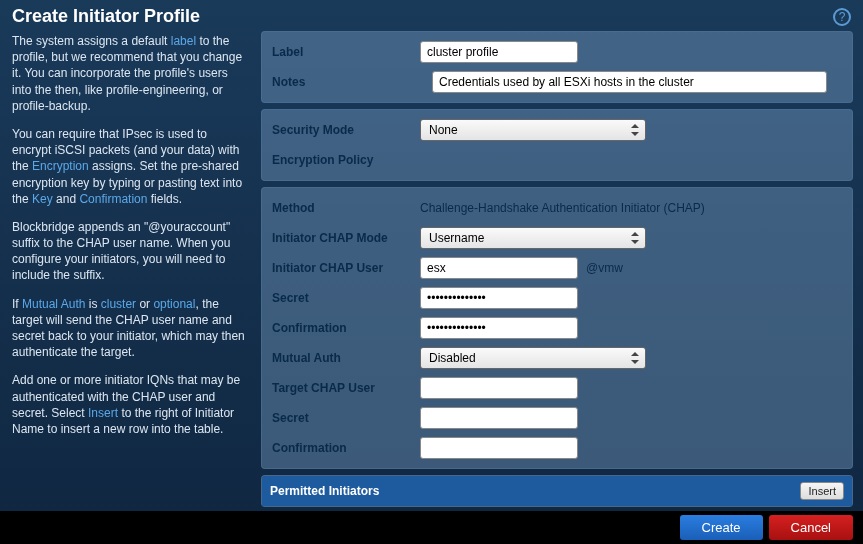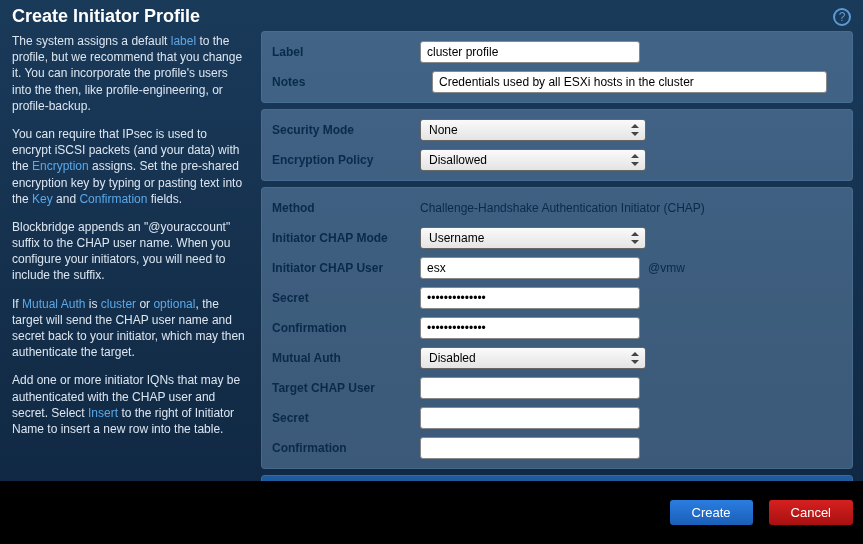--- a/index.html
+++ b/index.html
@@ -85,21 +85,21 @@
   font-weight: bold;
   font-size: 12px;
   flex-shrink: 0;
 }
 .row-value { flex: 1; display: flex; align-items: center; gap: 4px; }
 input[type="text"], input[type="password"] {
   border: 1px solid #888;
   border-radius: 3px;
   padding: 3px 6px;
   font-size: 12px;
-  width: 220px;
+  width: 158px;
   background: #fff;
   height: 22px;
 }
 input.wide { width: 395px; margin-left: 12px; }
 .select {
   border: 1px solid #666;
   border-radius: 3px;
   padding: 3px 22px 3px 8px;
   font-size: 12px;
   background: linear-gradient(180deg,#fafafa,#e4e4e4);
@@ -153,24 +153,24 @@
   background: linear-gradient(180deg,#f6f6f6,#ddd);
   border: 1px solid #888;
   border-radius: 3px;
   padding: 2px 7px;
   font-size: 11px;
   cursor: pointer;
   color: #222;
 }
 .dialog-footer {
   background: #000;
-  padding: 19px 10px;
+  padding: 4px 10px;
   display: flex;
   justify-content: flex-end;
-  gap: 16px;
+  gap: 6px;
 }
 .btn {
   padding: 5px 22px;
   font-size: 13px;
   color: #fff;
   border: none;
   border-radius: 3px;
   cursor: pointer;
   font-weight: 500;
 }
@@ -224,23 +224,20 @@
 
       <div class="section">
         <div class="row">
           <div class="row-label">Security Mode</div>
           <div class="row-value">
             <div class="select">None</div>
           </div>
         </div>
         <div class="row">
           <div class="row-label">Encryption Policy</div>
-          <div class="row-value">
-            <div class="select">Disallowed</div>
-          </div>
         </div>
       </div>
 
       <div class="section">
         <div class="row">
           <div class="row-label">Method</div>
           <div class="row-value">
             <span class="static-text">Challenge-Handshake Authentication Initiator (CHAP)</span>
           </div>
         </div>

